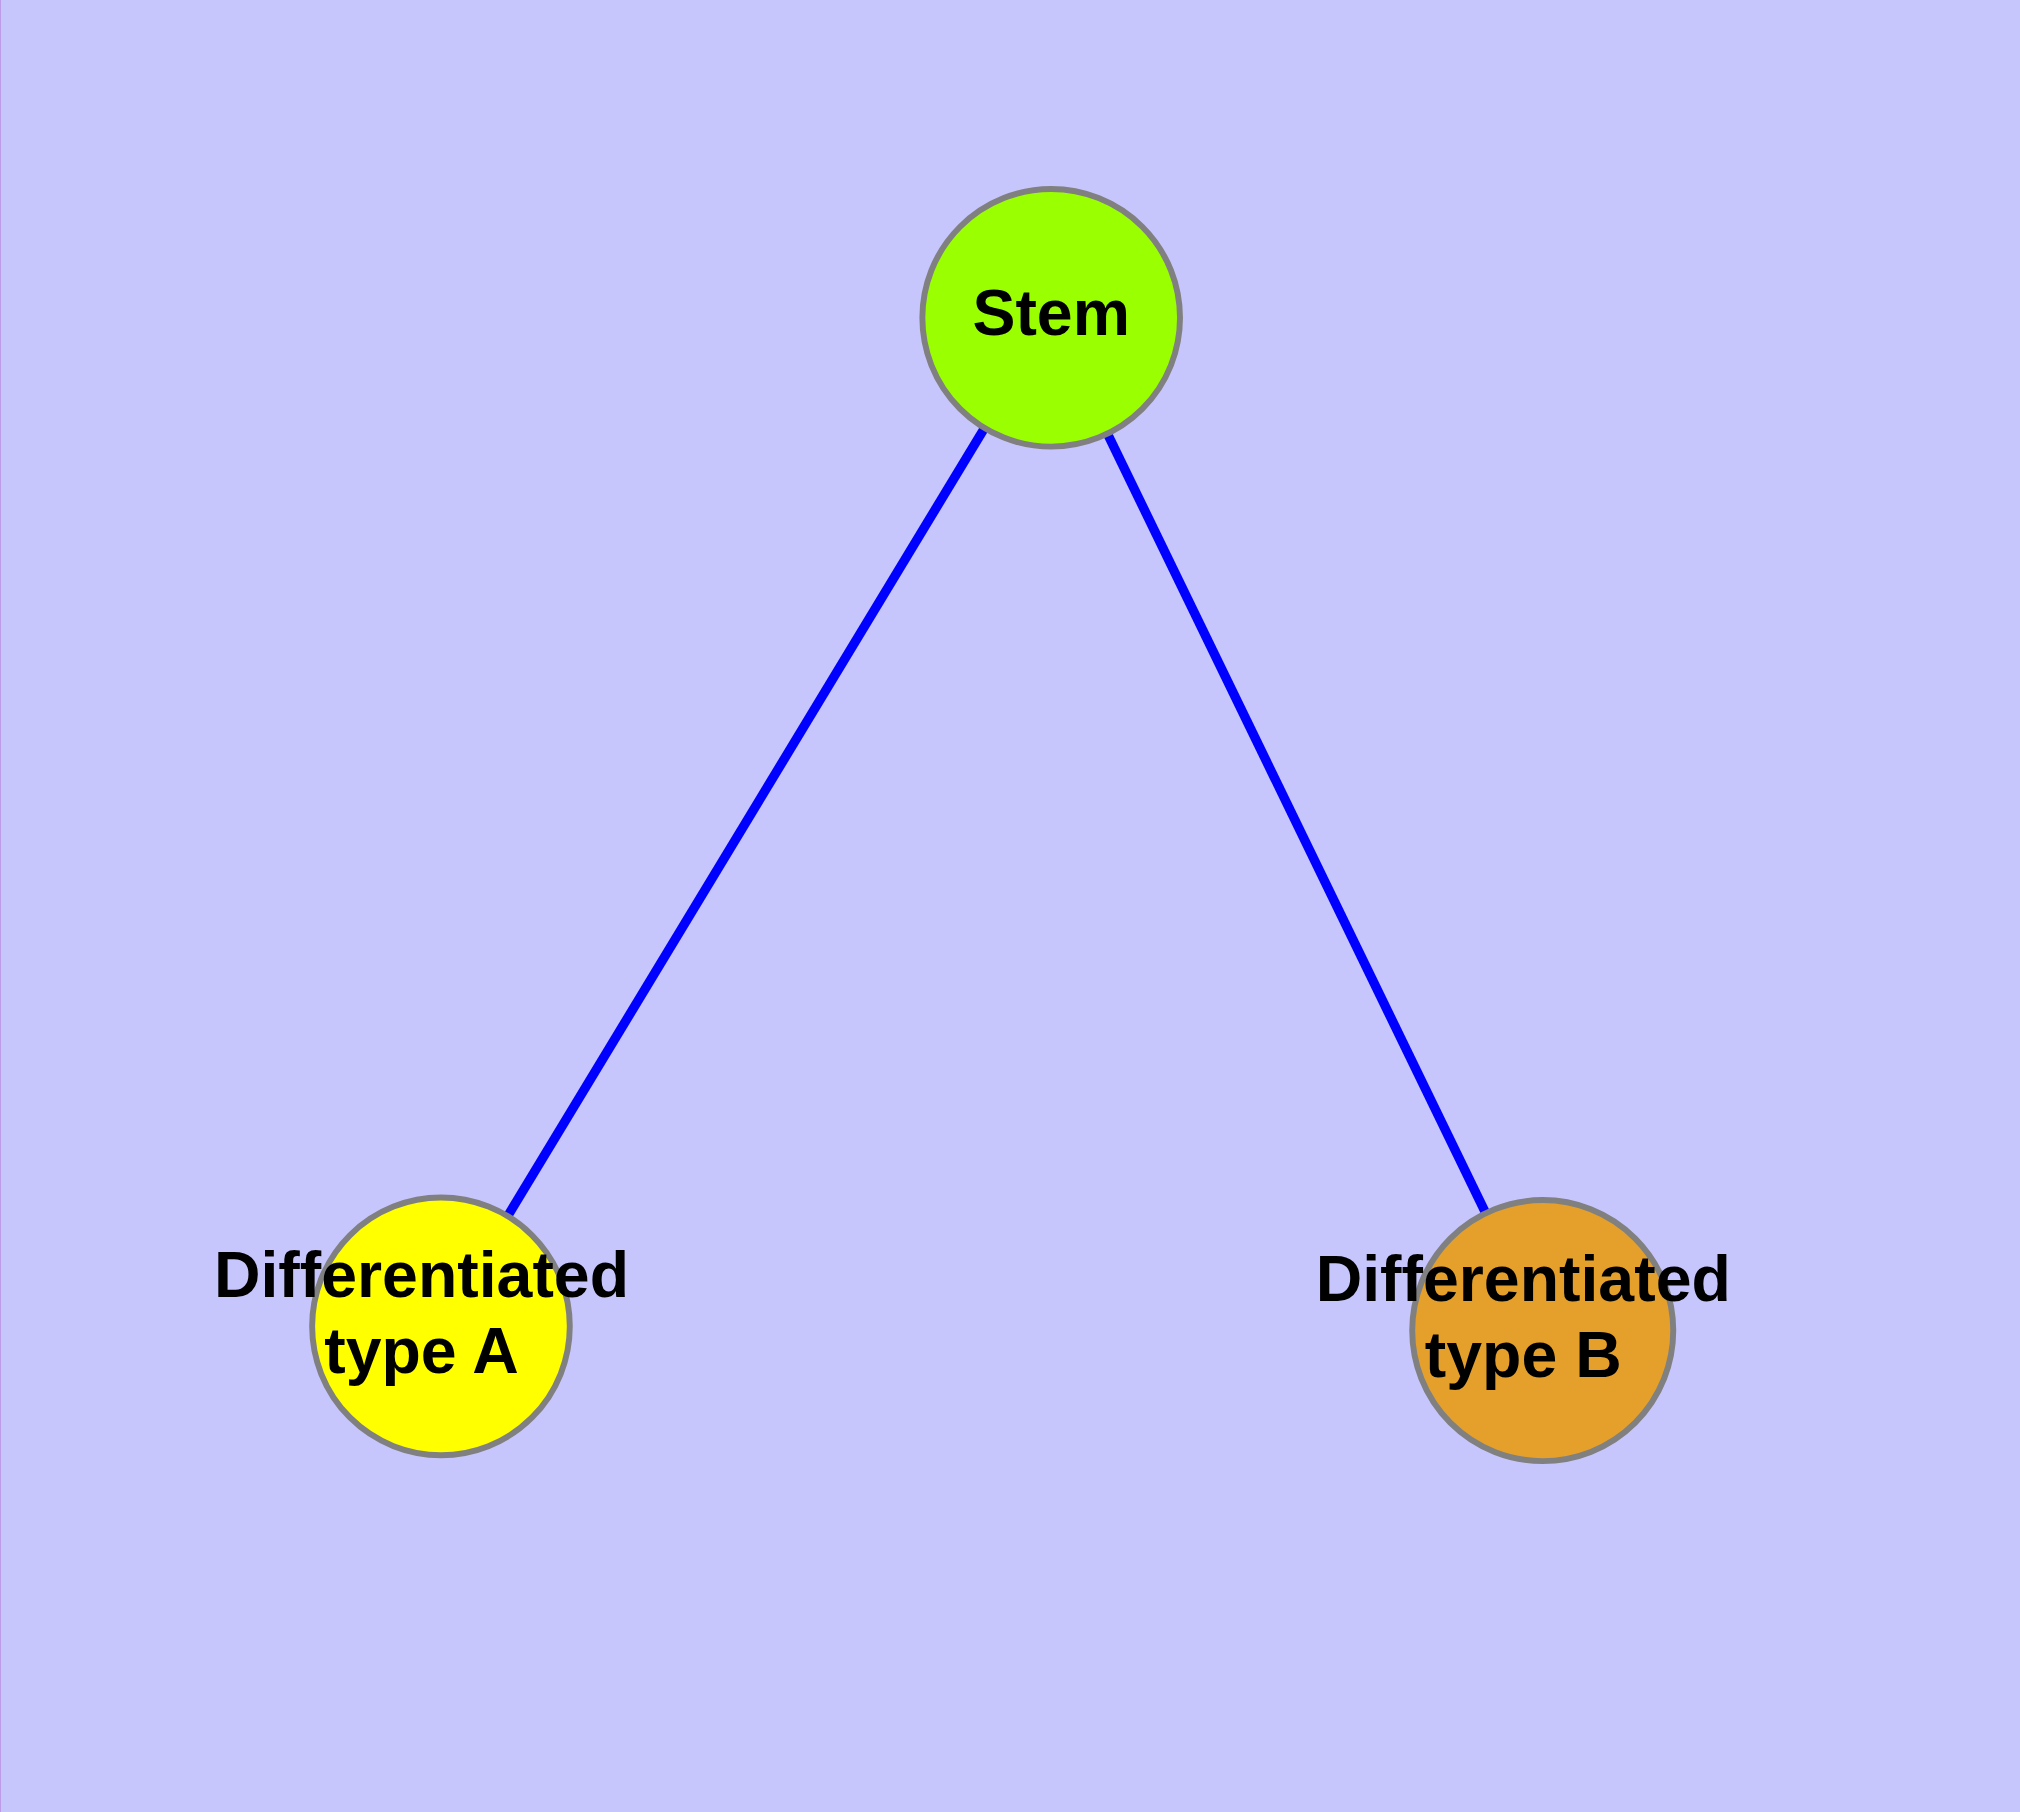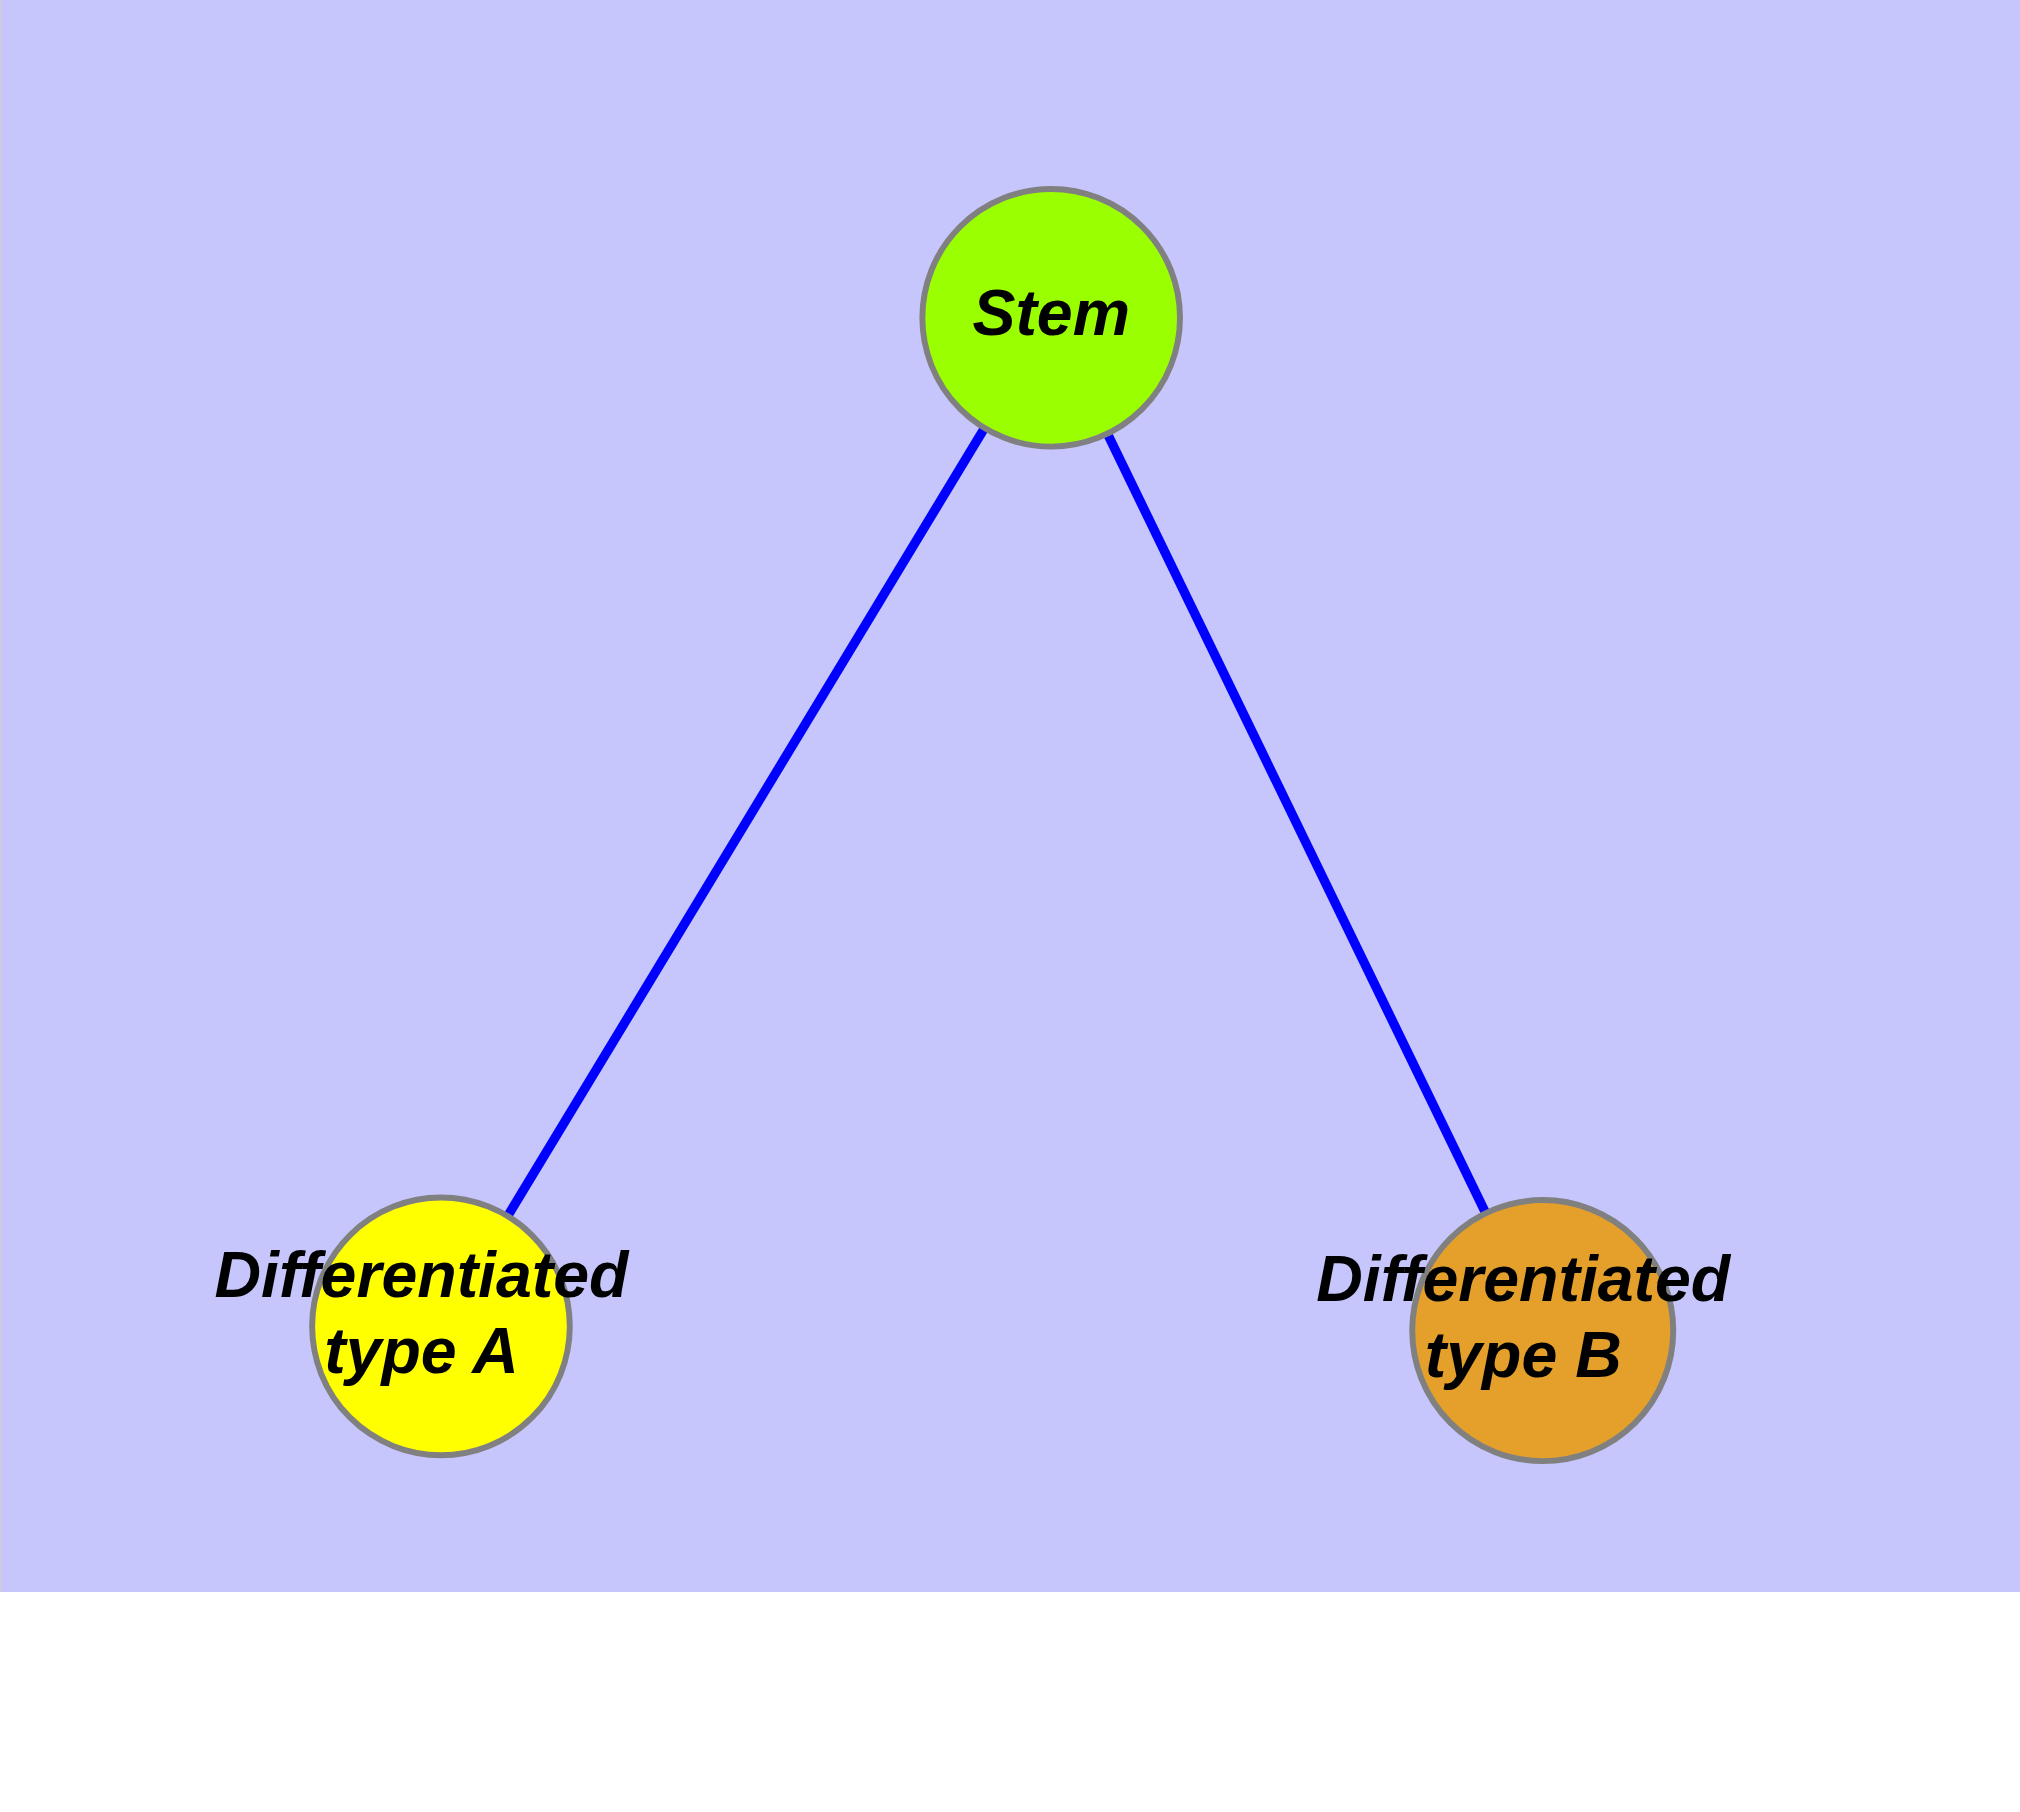--- a/index.html
+++ b/index.html
@@ -27,21 +27,21 @@
     font-family: "Liberation Sans", "DejaVu Sans", sans-serif;
     font-weight: bold;
     fill: #000000;
     text-anchor: middle;
     dominant-baseline: middle;
   }
 </style>
 </head>
 <body>
 
-<div id="canvas" style="width: 2021px; height: 1592px; background: #fde047; font-style: italic;">
+<div id="canvas" style="width: 2021px; height: 1812px; background: #a21caf;">
   <svg id="graph-svg" viewBox="0 0 2384 2138" xmlns="http://www.w3.org/2000/svg" style="width: 2021px; height: 1812px;">
 
     <rect x="0" y="0" width="2384" height="2138" fill="#c6c6fc"></rect>
 
     <g>
       <line id="edge-0" stroke-linecap="butt" x1="1240" y1="375" x2="520" y2="1565" stroke="#0000ff" stroke-width="11"></line>
       <line id="edge-1" stroke-linecap="butt" x1="1240" y1="375" x2="1820" y2="1570" stroke="#0000ff" stroke-width="11"></line>
     </g>
 
     <g>

